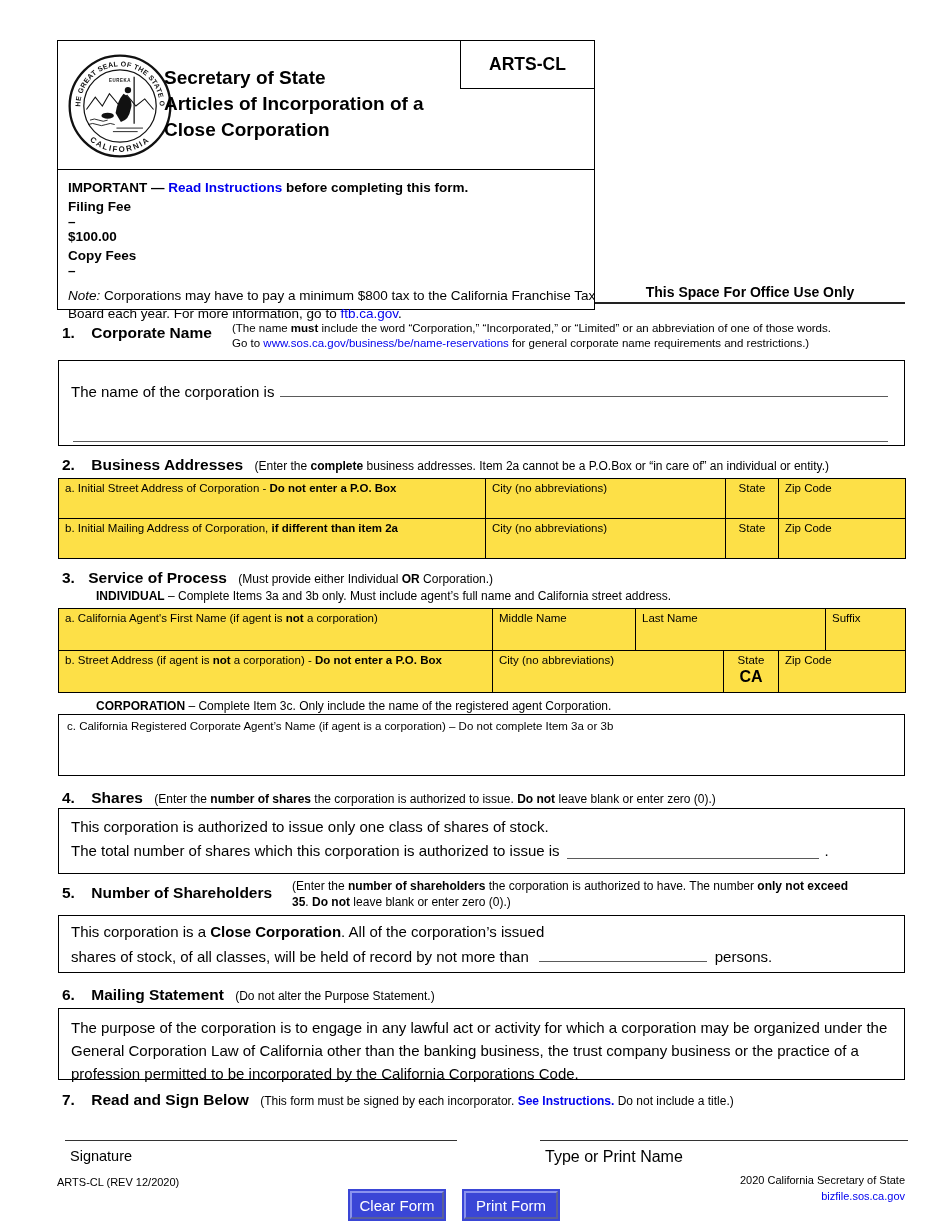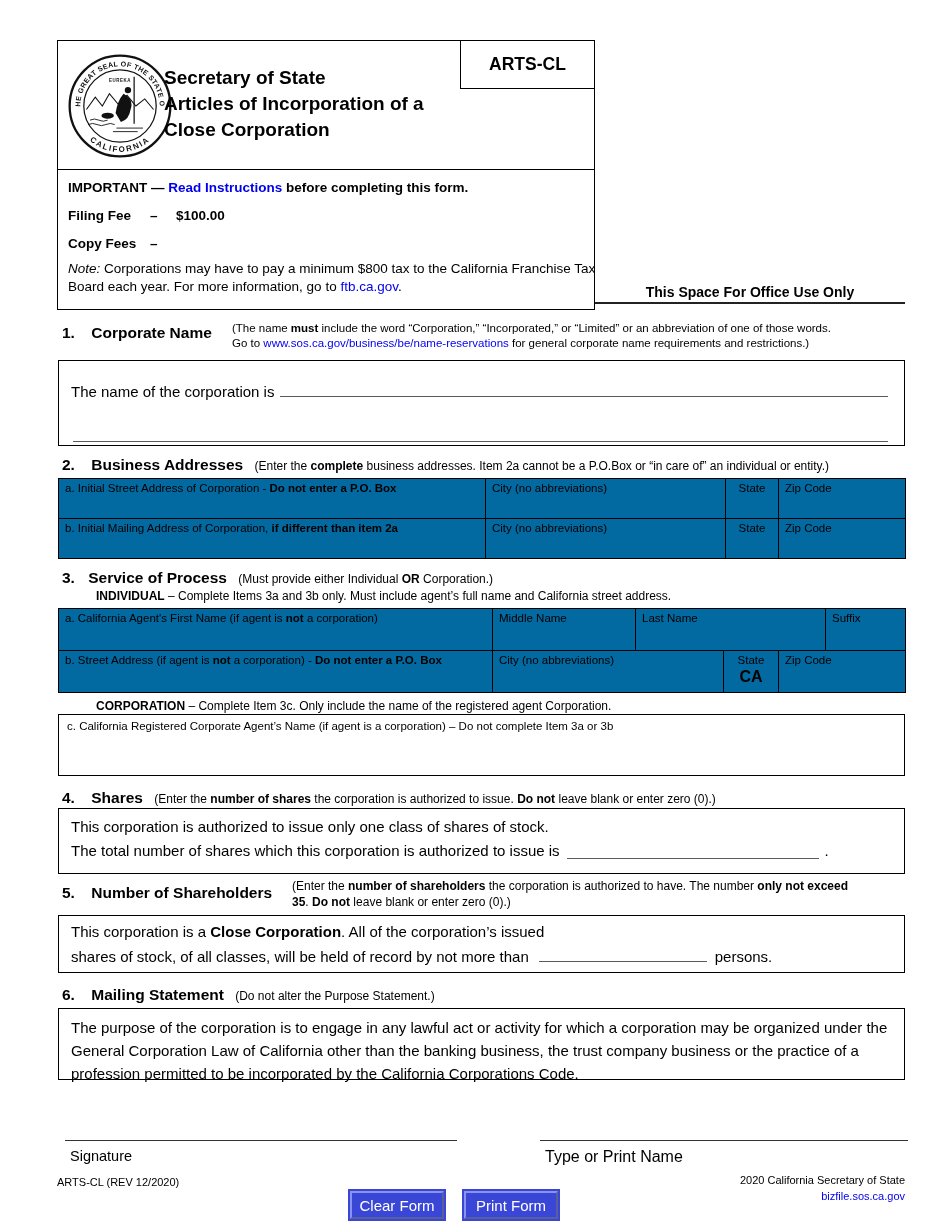--- a/index.html
+++ b/index.html
@@ -9,32 +9,32 @@
   .b{font-weight:bold;}
   .i{font-style:italic;}
   .lnk{color:#0000EE;text-decoration:none;}
   .sec-head{font-size:15.5px;white-space:nowrap;}
   .sec-num{font-weight:bold;}
   .sec-title{font-weight:bold;margin-left:12px;}
   .h-note{font-size:12px;font-weight:normal;margin-left:7px;}
   .tiny{font-size:11.5px;line-height:15px;}
   .boxtext{font-size:15px;}
   .box{position:absolute;border:1.5px solid #000;background:#fff;box-sizing:border-box;}
-  .ftable{border-collapse:collapse;table-layout:fixed;position:absolute;background:#0369a1;}
+  .ftable{border-collapse:collapse;table-layout:fixed;position:absolute;background:#fde047;}
   .ftable td{border:1.3px solid #000;font-size:11.5px;vertical-align:top;padding:3px 6px;box-sizing:border-box;}
   .blank{display:inline-block;border-bottom:1.2px solid #5a5a5a;height:15px;vertical-align:baseline;}
   .sigline{position:absolute;border-top:1.5px solid #333;}
   .pdf-btn{position:absolute;width:94px;height:28px;background:#3A46D6;color:#fff;
            font-family:"Liberation Sans",sans-serif;font-size:15px;
            border:2px outset #8A93EE;box-shadow:0 0 0 2px #3A46D6;cursor:pointer;padding:0;}
   .hdrbox{position:absolute;left:57px;top:40px;width:538px;height:270px;border:1.5px solid #000;box-sizing:border-box;}
   .titlearea{position:absolute;left:0;top:0;width:100%;height:128px;}
   .noticearea{position:absolute;left:0;top:128px;width:100%;height:142px;border-top:1.5px solid #000;
               box-sizing:border-box;padding:8px 10px;font-size:13.5px;}
-  .feerow{display:flex;margin-top:13px;}
+  .feerow{display:flex;margin-top:4px;flex-direction:column;}
   .feelab{width:82px;font-weight:bold;flex:none;}
   .feedash{width:26px;font-weight:bold;flex:none;}
   .badge{position:absolute;left:460px;top:40px;width:135px;height:49px;border:1.5px solid #000;
          box-sizing:border-box;text-align:center;line-height:46px;font-weight:bold;font-size:17.5px;background:#fff;}
   .officeuse{position:absolute;left:595px;top:284px;width:310px;text-align:center;
              font-weight:bold;font-size:14px;border-bottom:2px solid #222;padding-bottom:2px;}
   .ctr{text-align:center;}
 </style>
 </head>
 <body>
@@ -229,20 +229,25 @@
 
   <div class="abs sec-head" style="left:62px;top:986px;">
     <span class="sec-num">6.</span>
     <span class="sec-title">Mailing Statement</span>
     <span class="h-note">(Do not alter the Purpose Statement.)</span>
   </div>
   <div class="box" style="left:58px;top:1008px;width:847px;height:72px;">
     <div class="boxtext" style="padding:7px 12px;line-height:23px;">The purpose of the corporation is to engage in any lawful act or activity for which a corporation may be organized under the General Corporation Law of California other than the banking business, the trust company business or the practice of a profession permitted to be incorporated by the California Corporations Code.</div>
   </div>
 
+  <div class="abs sec-head" style="left:62px;top:1091px;">
+    <span class="sec-num">7.</span>
+    <span class="sec-title">Read and Sign Below</span>
+    <span class="h-note"><span>(This form must be signed by each incorporator.  </span><span class="lnk b">See Instructions.</span><span>  Do not include a title.)</span></span>
+  </div>
 
   <div class="sigline" style="left:65px;top:1140px;width:392px;"></div>
   <div class="sigline" style="left:540px;top:1140px;width:368px;"></div>
   <div class="abs" style="left:70px;top:1148px;font-size:14.5px;">Signature</div>
   <div class="abs" style="left:545px;top:1148px;font-size:16px;text-align:center;">Type or Print Name</div>
 
   <div class="abs" style="left:57px;top:1176px;font-size:11px;">ARTS-CL (REV 12/2020)</div>
   <div class="abs" style="left:605px;top:1172px;width:300px;text-align:right;font-size:11px;line-height:16px;">
     <div>2020 California Secretary of State</div>
     <div class="lnk">bizfile.sos.ca.gov</div>

